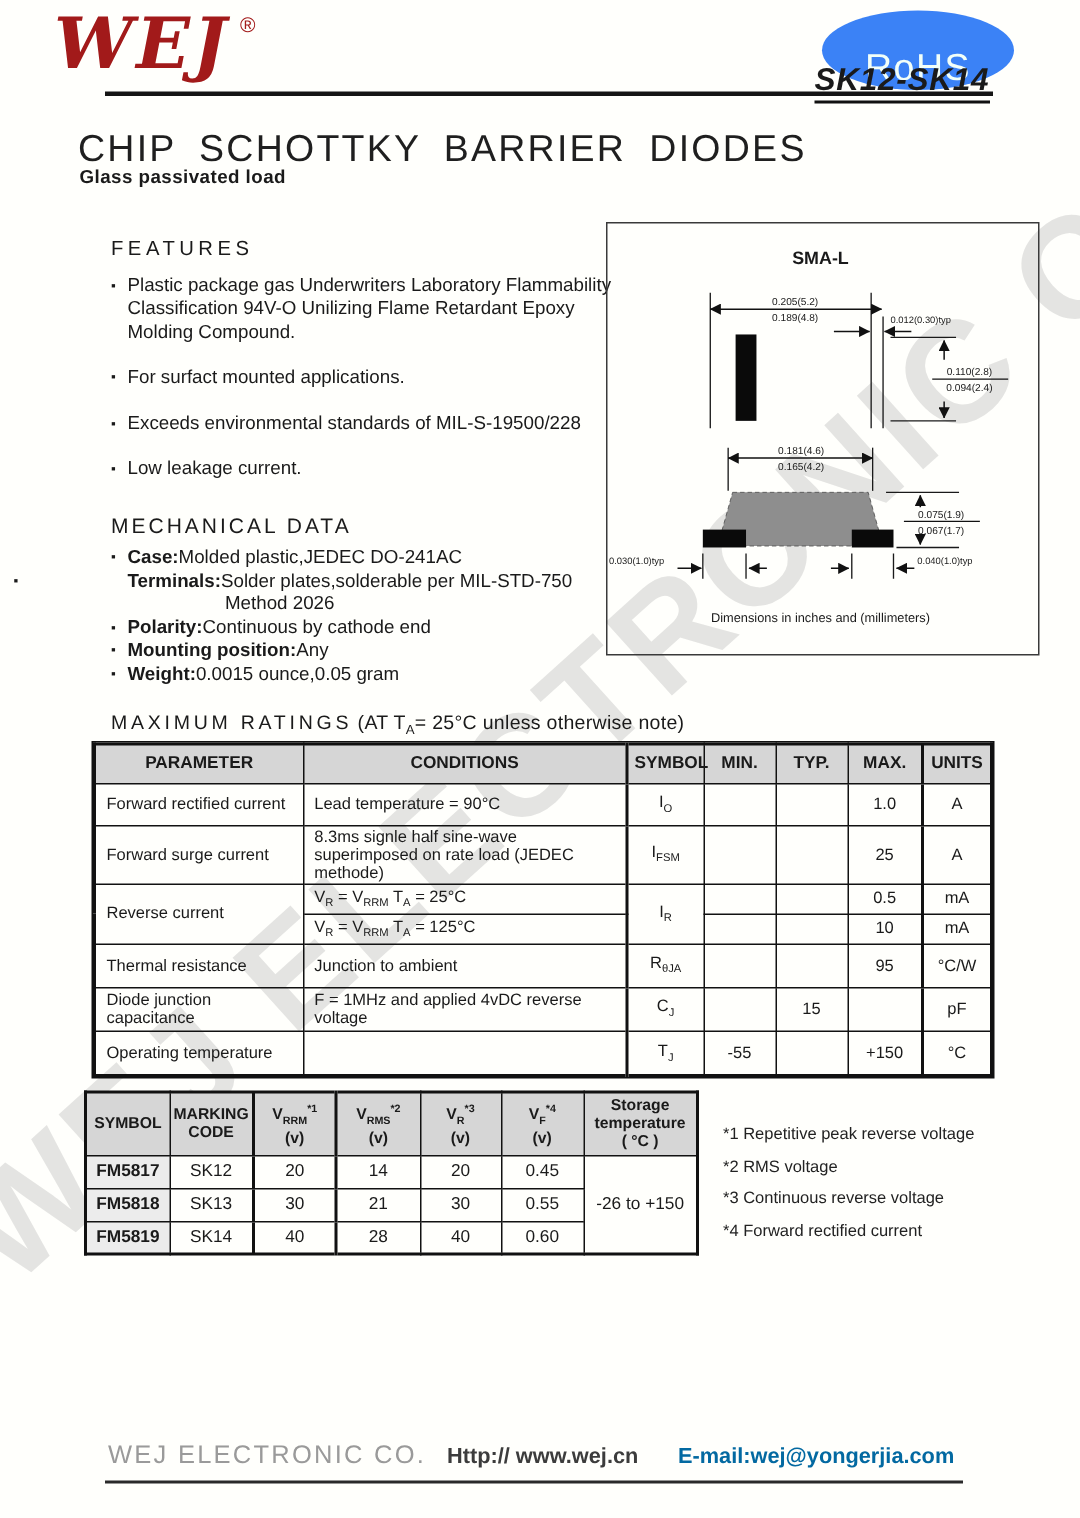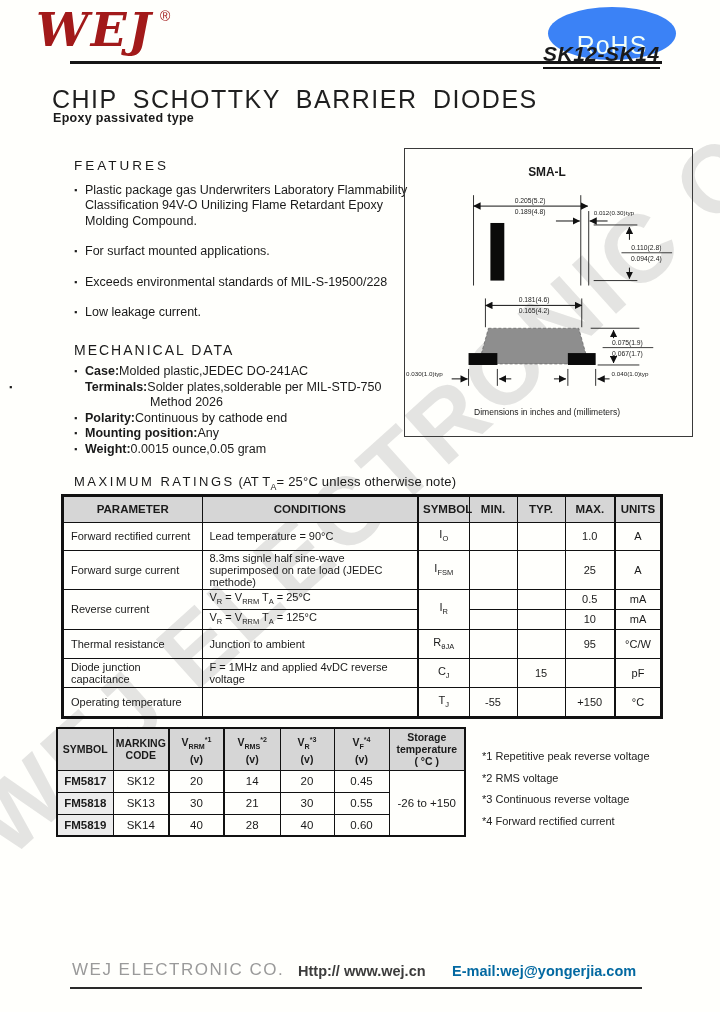--- a/index.html
+++ b/index.html
@@ -85,21 +85,21 @@
 
     <div class="logo">WEJ</div>
     <div class="reg">®</div>
     <div class="rohs">
       <span>RoHS</span>
     </div>
     <div class="partrange">SK12-SK14</div>
     <div class="hrule"></div>
 
     <div class="title">CHIP SCHOTTKY  BARRIER  DIODES</div>
-    <div class="subtitle">Epoxy passivated type</div>
+    <div class="subtitle">Glass passivated load</div>
 
     <div class="leftcol">
       <div class="sect-h">FEATURES</div>
       <div class="feat">Plastic package gas Underwriters Laboratory Flammability Classification 94V-O Unilizing Flame Retardant Epoxy Molding Compound.</div>
       <div class="feat">For surfact mounted applications.</div>
       <div class="feat">Exceeds environmental standards of MIL-S-19500/228</div>
       <div class="feat">Low leakage current.</div>
 
       <div class="mech-h">MECHANICAL DATA</div>
       <div class="mech"><b>Case:</b><span>Molded plastic,JEDEC DO-241AC</span></div>

